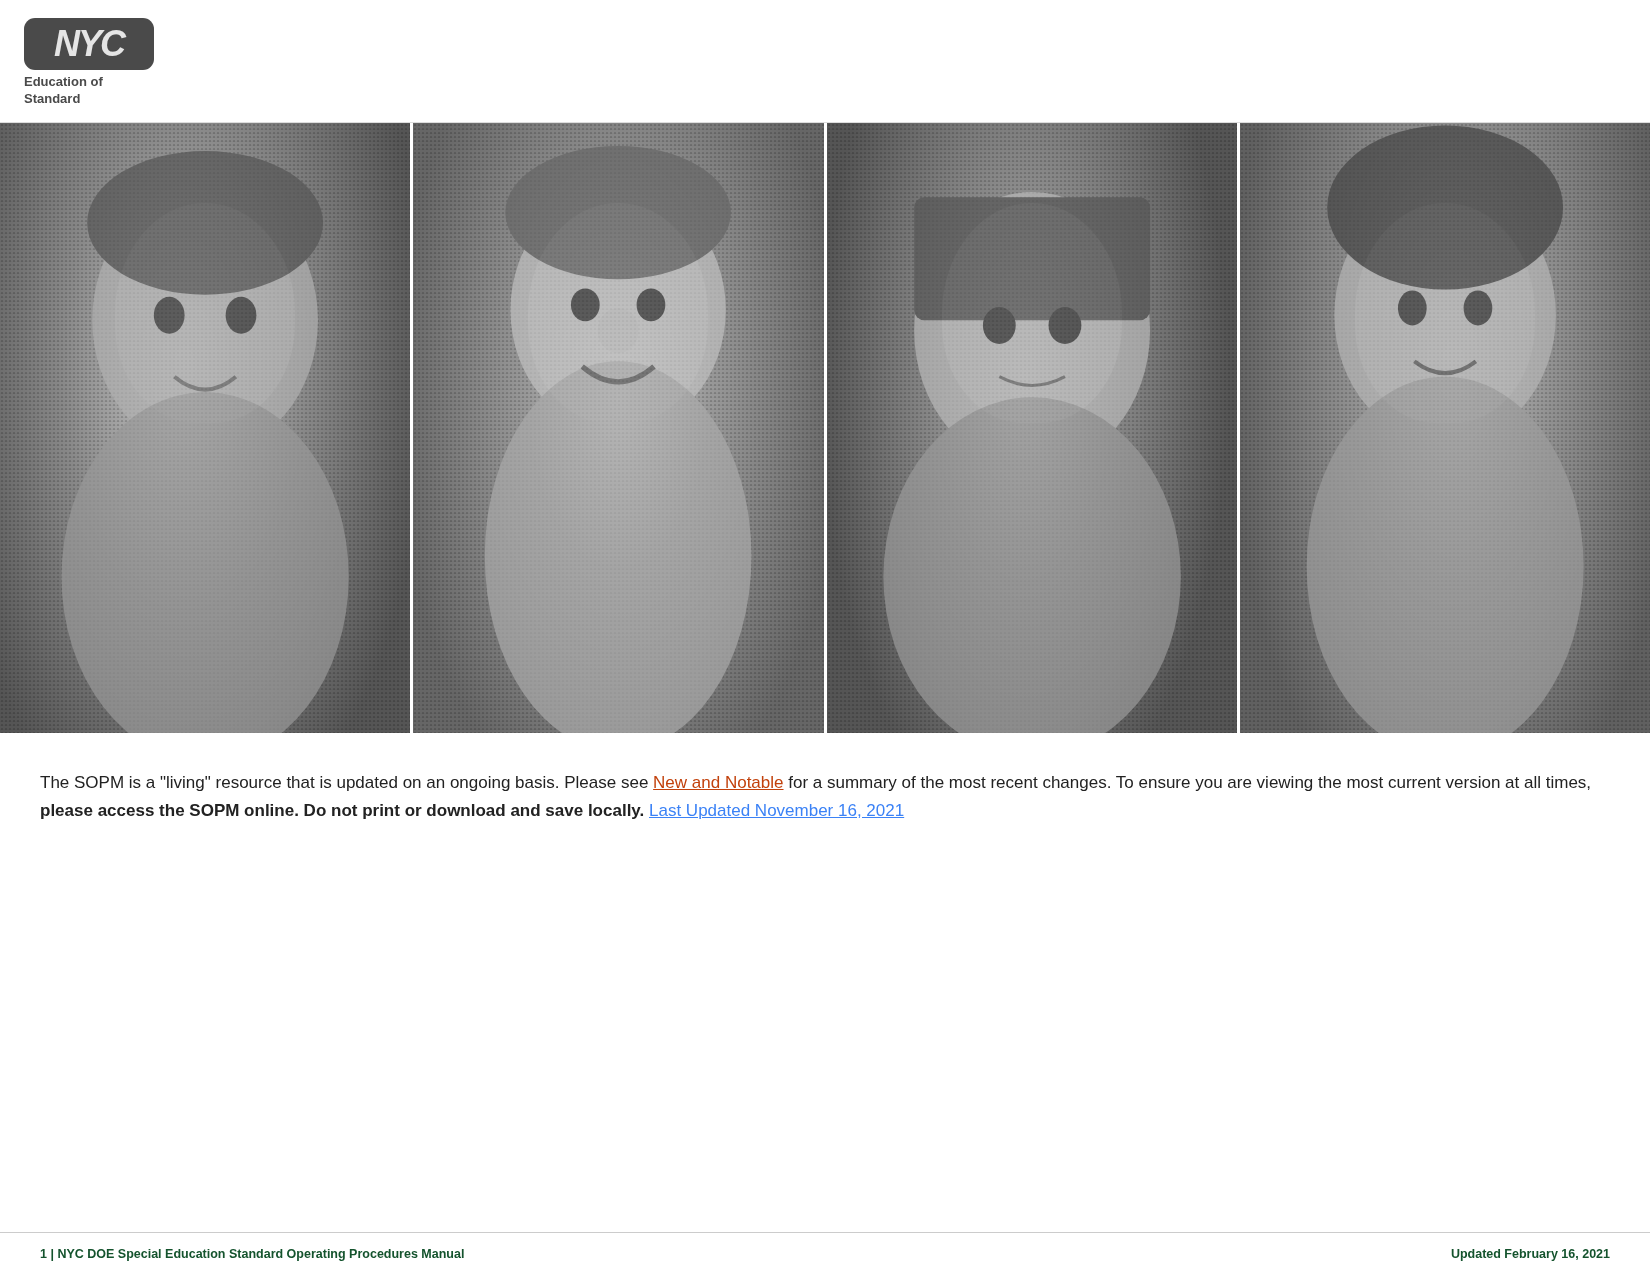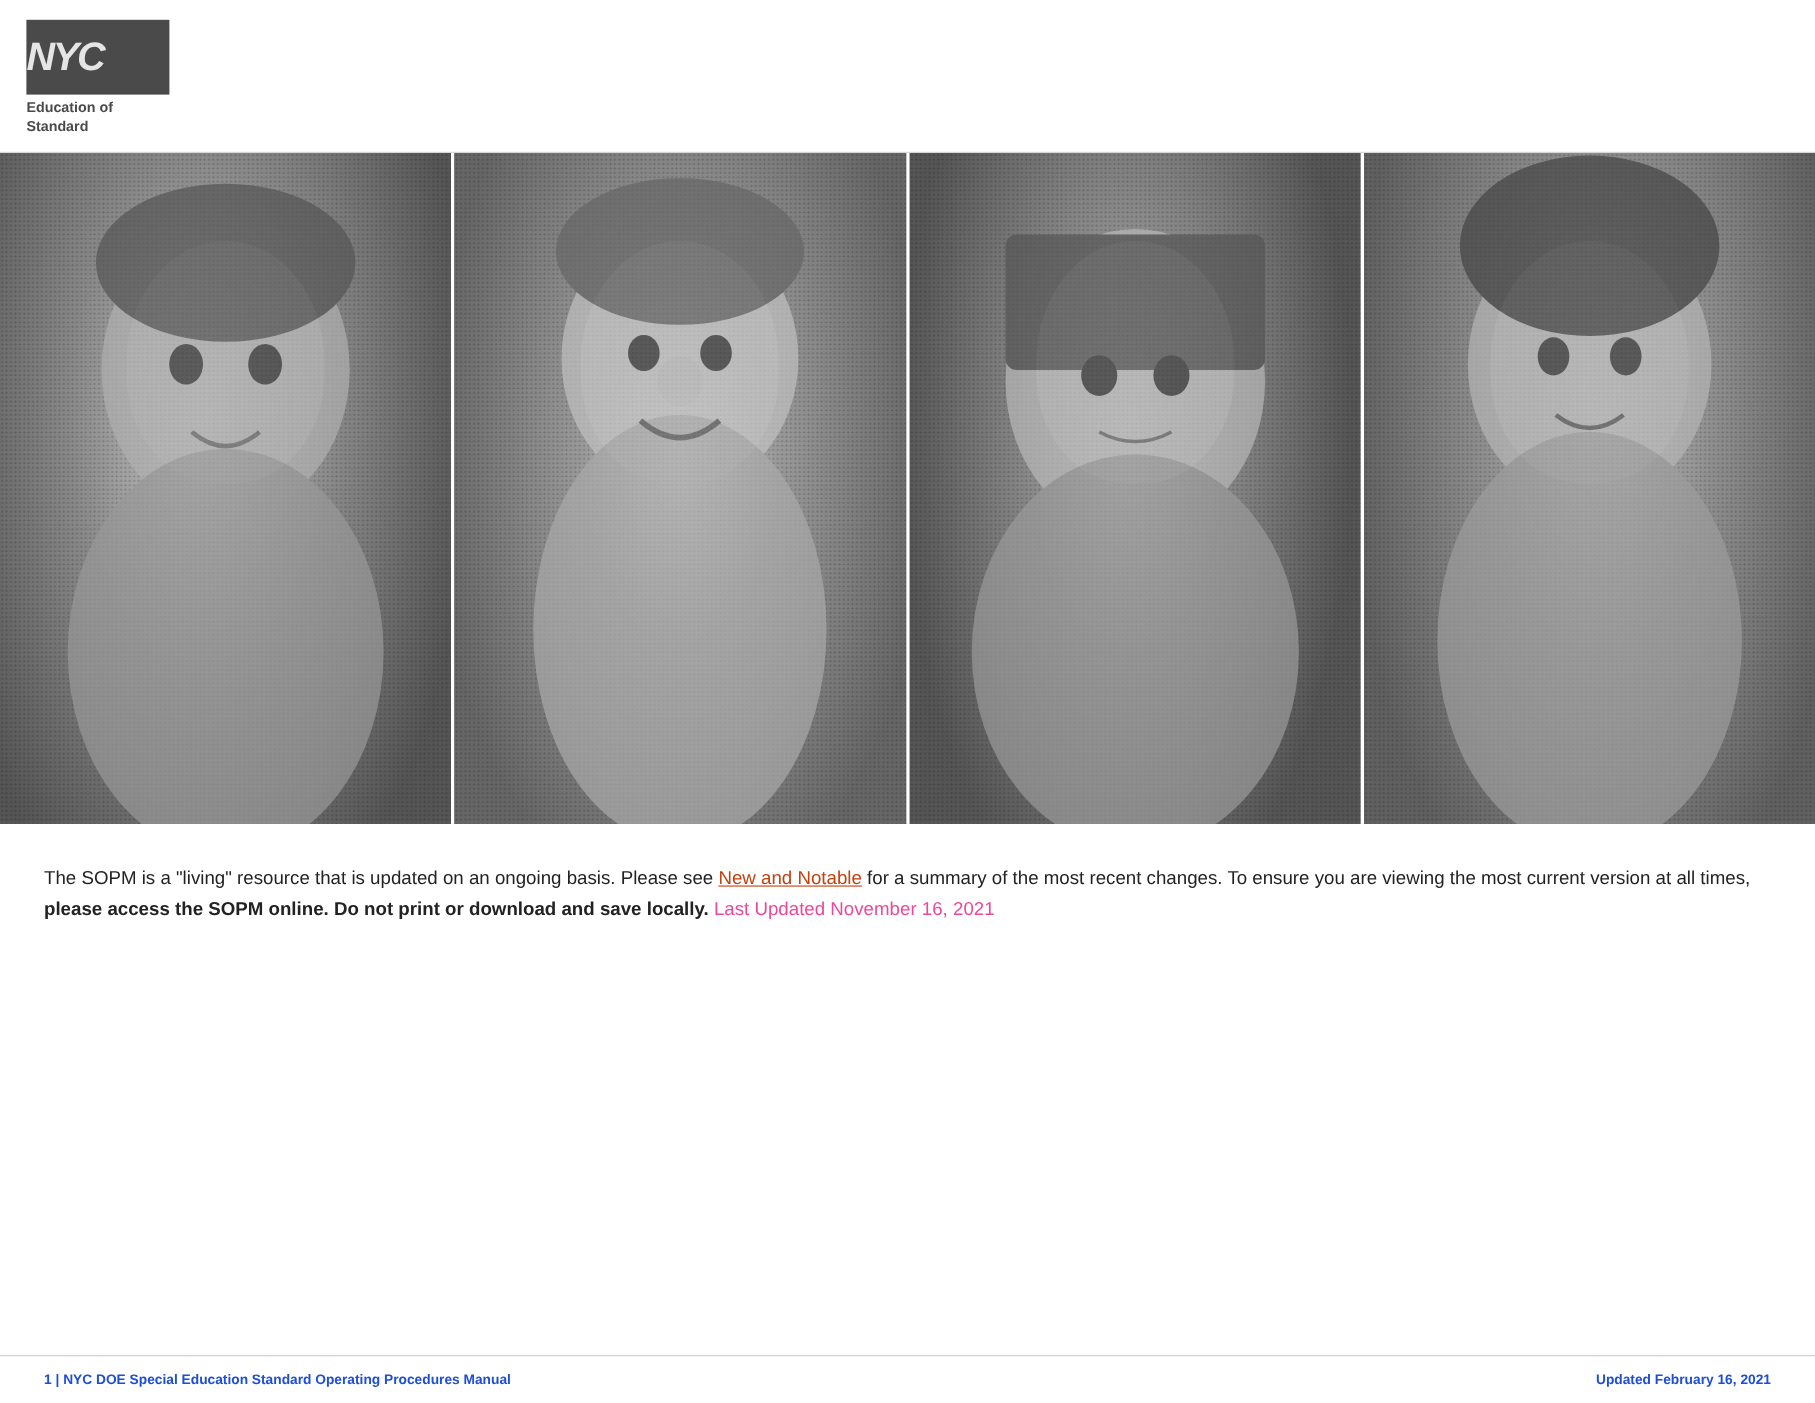--- a/index.html
+++ b/index.html
@@ -24,26 +24,27 @@
     }
 
     .nyc-logo {
       display: flex;
       flex-direction: column;
       align-items: flex-start;
     }
 
     .nyc-logo-box {
       width: 130px;
-      height: 68px;
+      height: 52px;
       background: #4a4a4a;
       display: flex;
       align-items: center;
-      justify-content: flex-start;
+      justify-content: center;
       margin-bottom: 4px;
+      border-radius: 11px;
     }
 
     .nyc-letters {
       font-size: 36px;
       font-weight: 900;
       color: #ffffff;
       letter-spacing: -2px;
       font-style: italic;
       line-height: 1;
     }
@@ -153,36 +154,37 @@
       color: #c2410c;
       text-decoration: underline;
     }
 
     .description .bold-text {
       font-weight: bold;
       text-align: center;
     }
 
     .last-updated {
-      color: #ec4899;
+      color: #3b82f6;
+      text-decoration: underline;
     }
 
     
     .footer {
       position: absolute;
       bottom: 0;
       left: 0;
       right: 0;
       padding: 14px 40px;
       border-top: 1px solid #ccc;
       display: flex;
       justify-content: space-between;
       align-items: center;
       font-size: 12.5px;
-      color: #1d4ed8;
+      color: #14532d;
       background: #fff;
     }
 
     .footer-left {
       font-weight: bold;
     }
 
     .footer-right {
       font-weight: bold;
     }

